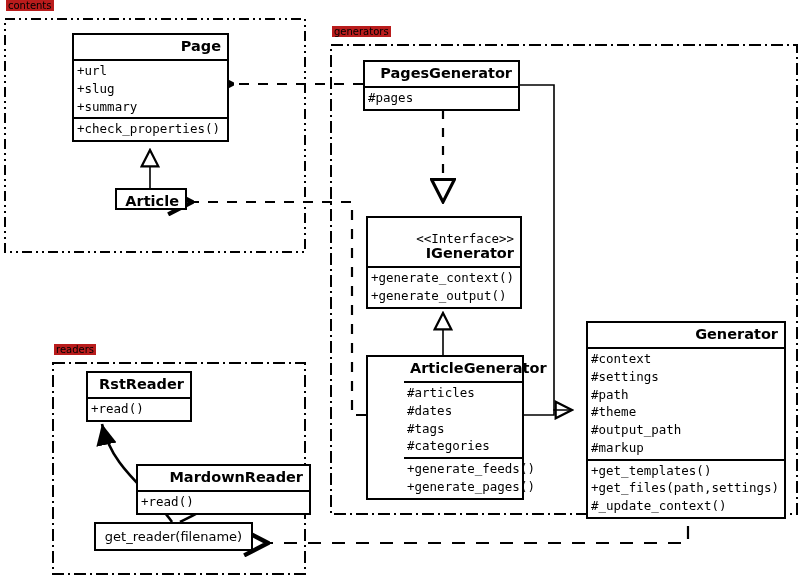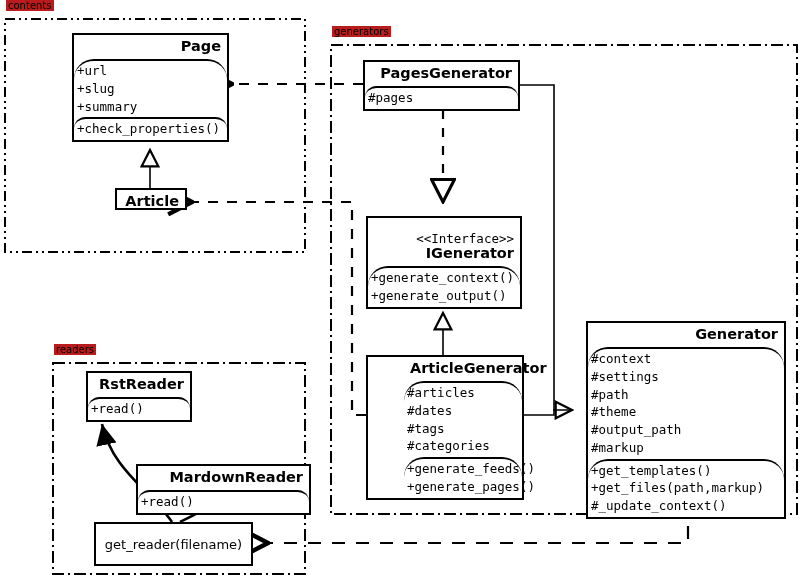--- a/index.html
+++ b/index.html
@@ -45,21 +45,20 @@
   .uml-stereotype {
     display: block;
     font-weight: normal;
     font-size: 12.5px;
     font-family: "DejaVu Sans Mono", monospace;
     padding-bottom: 1px;
   }
   .uml-compartment {
     border-top: 2px solid #000000;
     padding: 1px 2px 2px 3px;
-    border-radius: 20px;
   }
   .uml-compartment .uml-row {
     font-family: "DejaVu Sans Mono", monospace;
     font-size: 12.5px;
     color: #000000;
     line-height: 1.42;
     white-space: nowrap;
   }
   .uml-simple {
     display: flex;
@@ -186,36 +185,36 @@
     <div class="uml-compartment">
       <div class="uml-row">#context</div>
       <div class="uml-row">#settings</div>
       <div class="uml-row">#path</div>
       <div class="uml-row">#theme</div>
       <div class="uml-row">#output_path</div>
       <div class="uml-row">#markup</div>
     </div>
     <div class="uml-compartment">
       <div class="uml-row">+get_templates()</div>
-      <div class="uml-row">+get_files(path,markup)</div>
+      <div class="uml-row">+get_files(path,settings)</div>
       <div class="uml-row">#_update_context()</div>
     </div>
   </div>
 
   <div class="uml-class" style="left:86px; top:371px; width:106px;">
     <div class="uml-name">RstReader</div>
     <div class="uml-compartment">
       <div class="uml-row">+read()</div>
     </div>
   </div>
 
   <div class="uml-class" style="left:136px; top:454px; width:175px;margin-top:10px;">
     <div class="uml-name">MardownReader</div>
     <div class="uml-compartment">
       <div class="uml-row">+read()</div>
     </div>
   </div>
 
-  <div class="uml-class" style="left:94px; top:522px; width:159px; height:44px;">
+  <div class="uml-class" style="left:94px; top:522px; width:159px; height:29px;">
     <div class="uml-simple">get_reader(filename)</div>
   </div>
 
 </div>
 
 </body></html>

